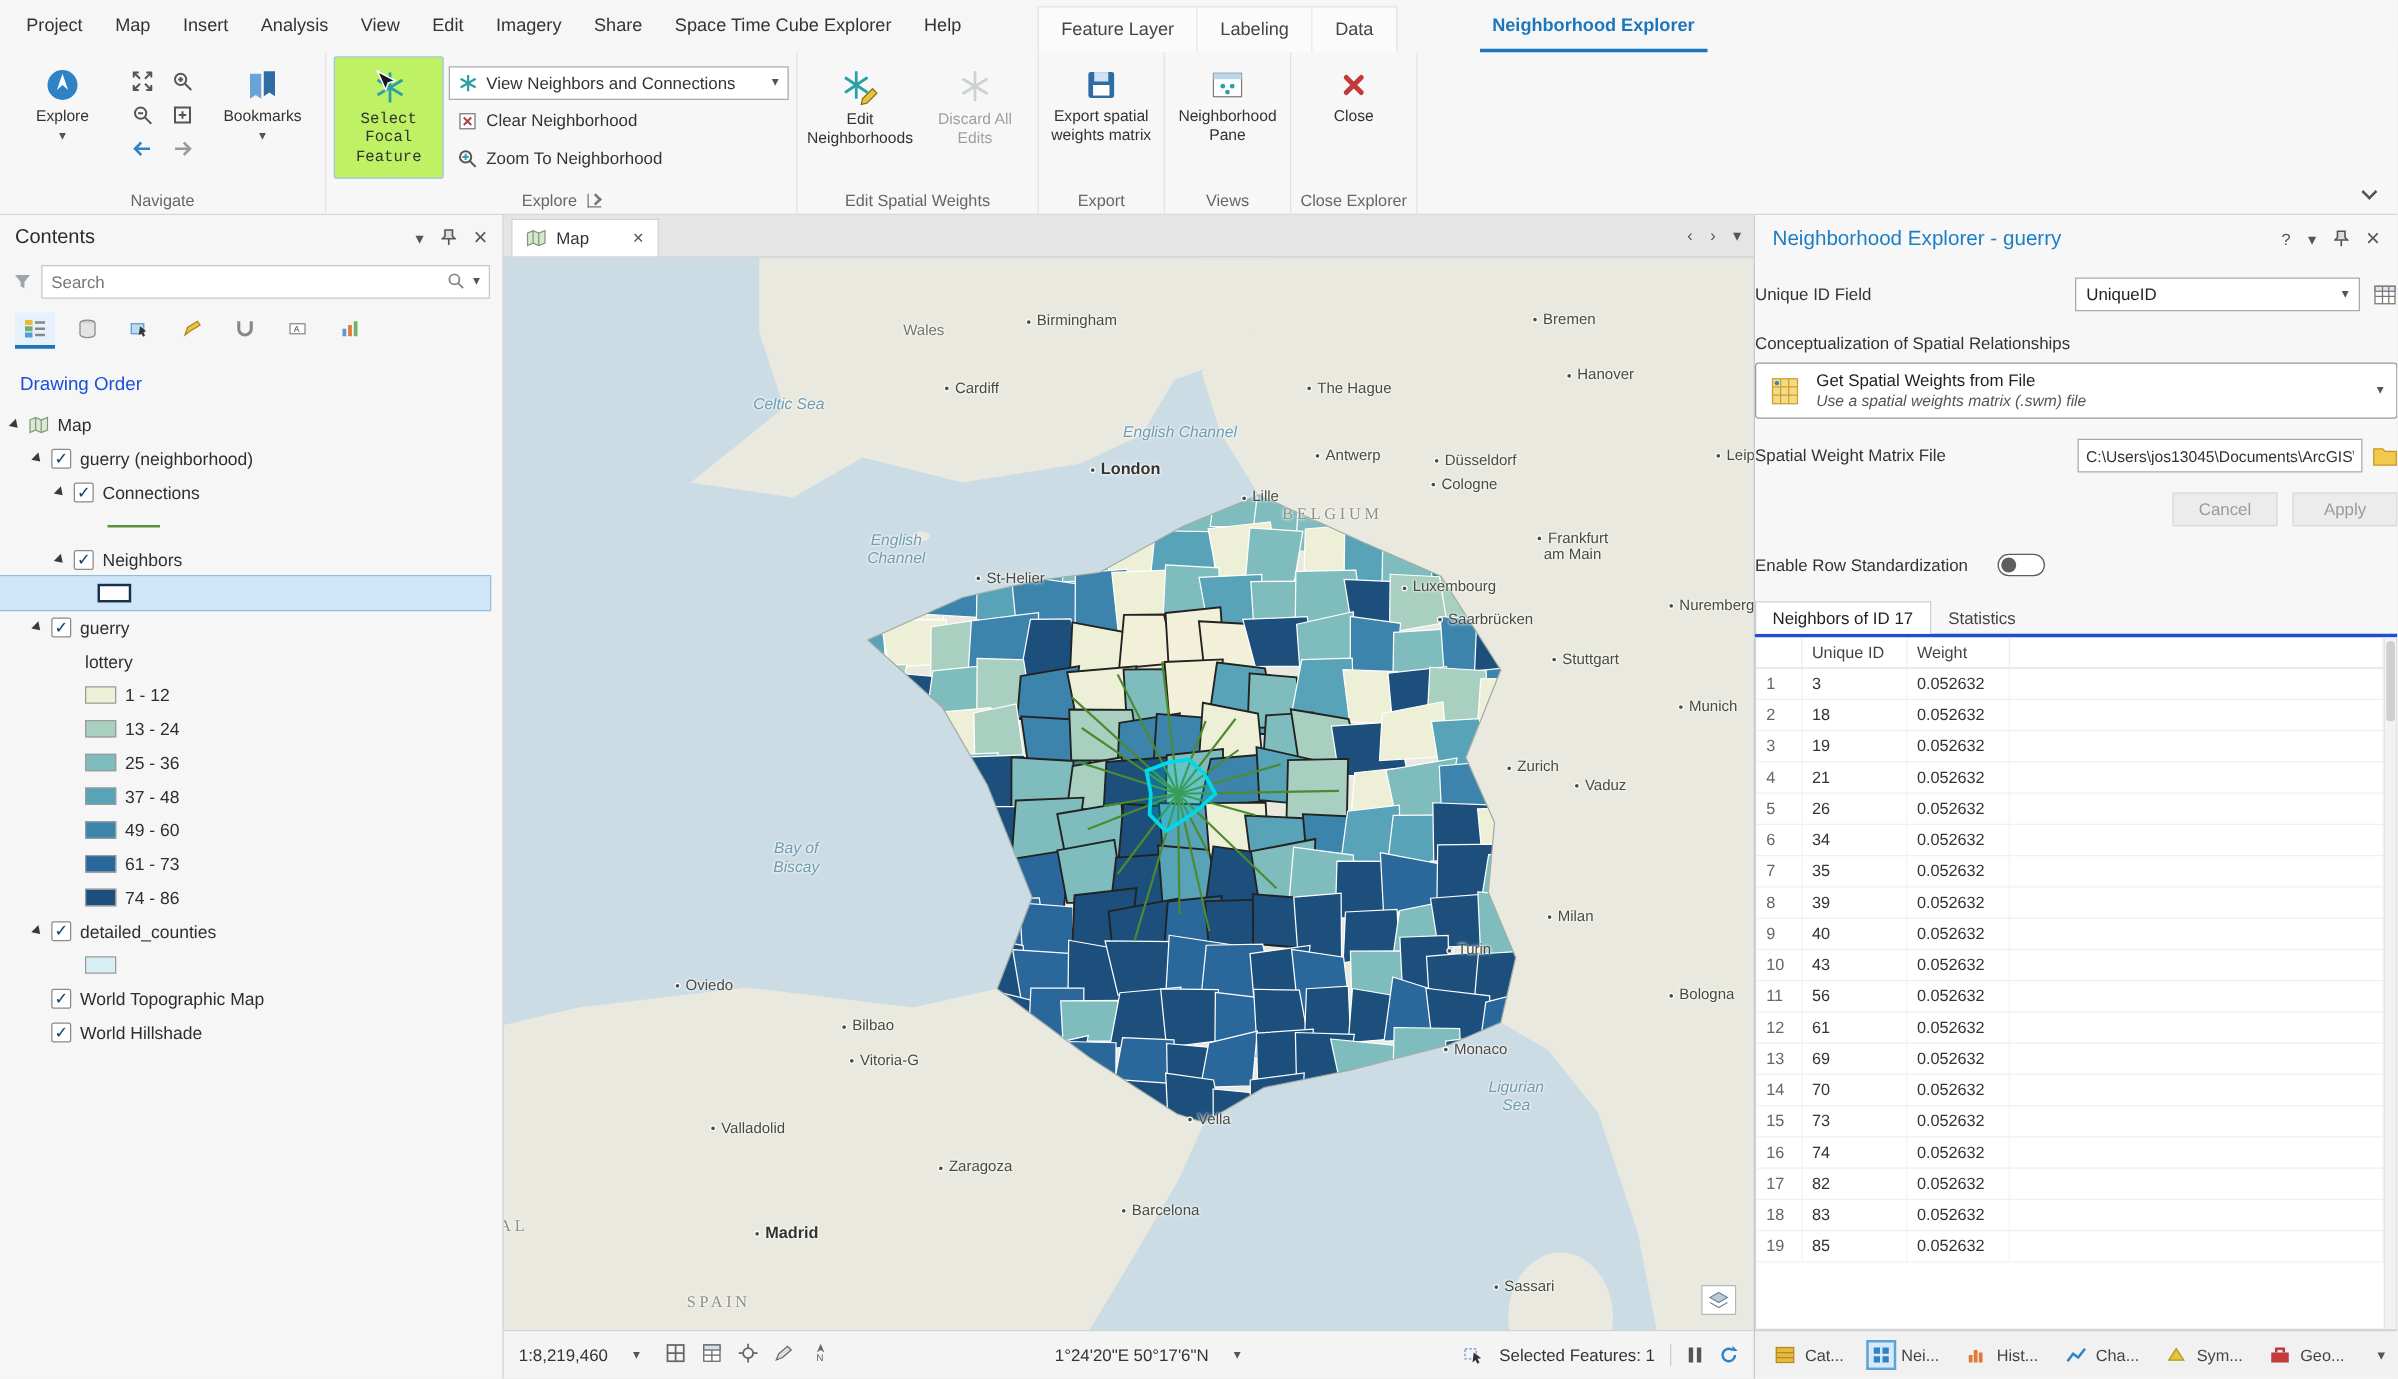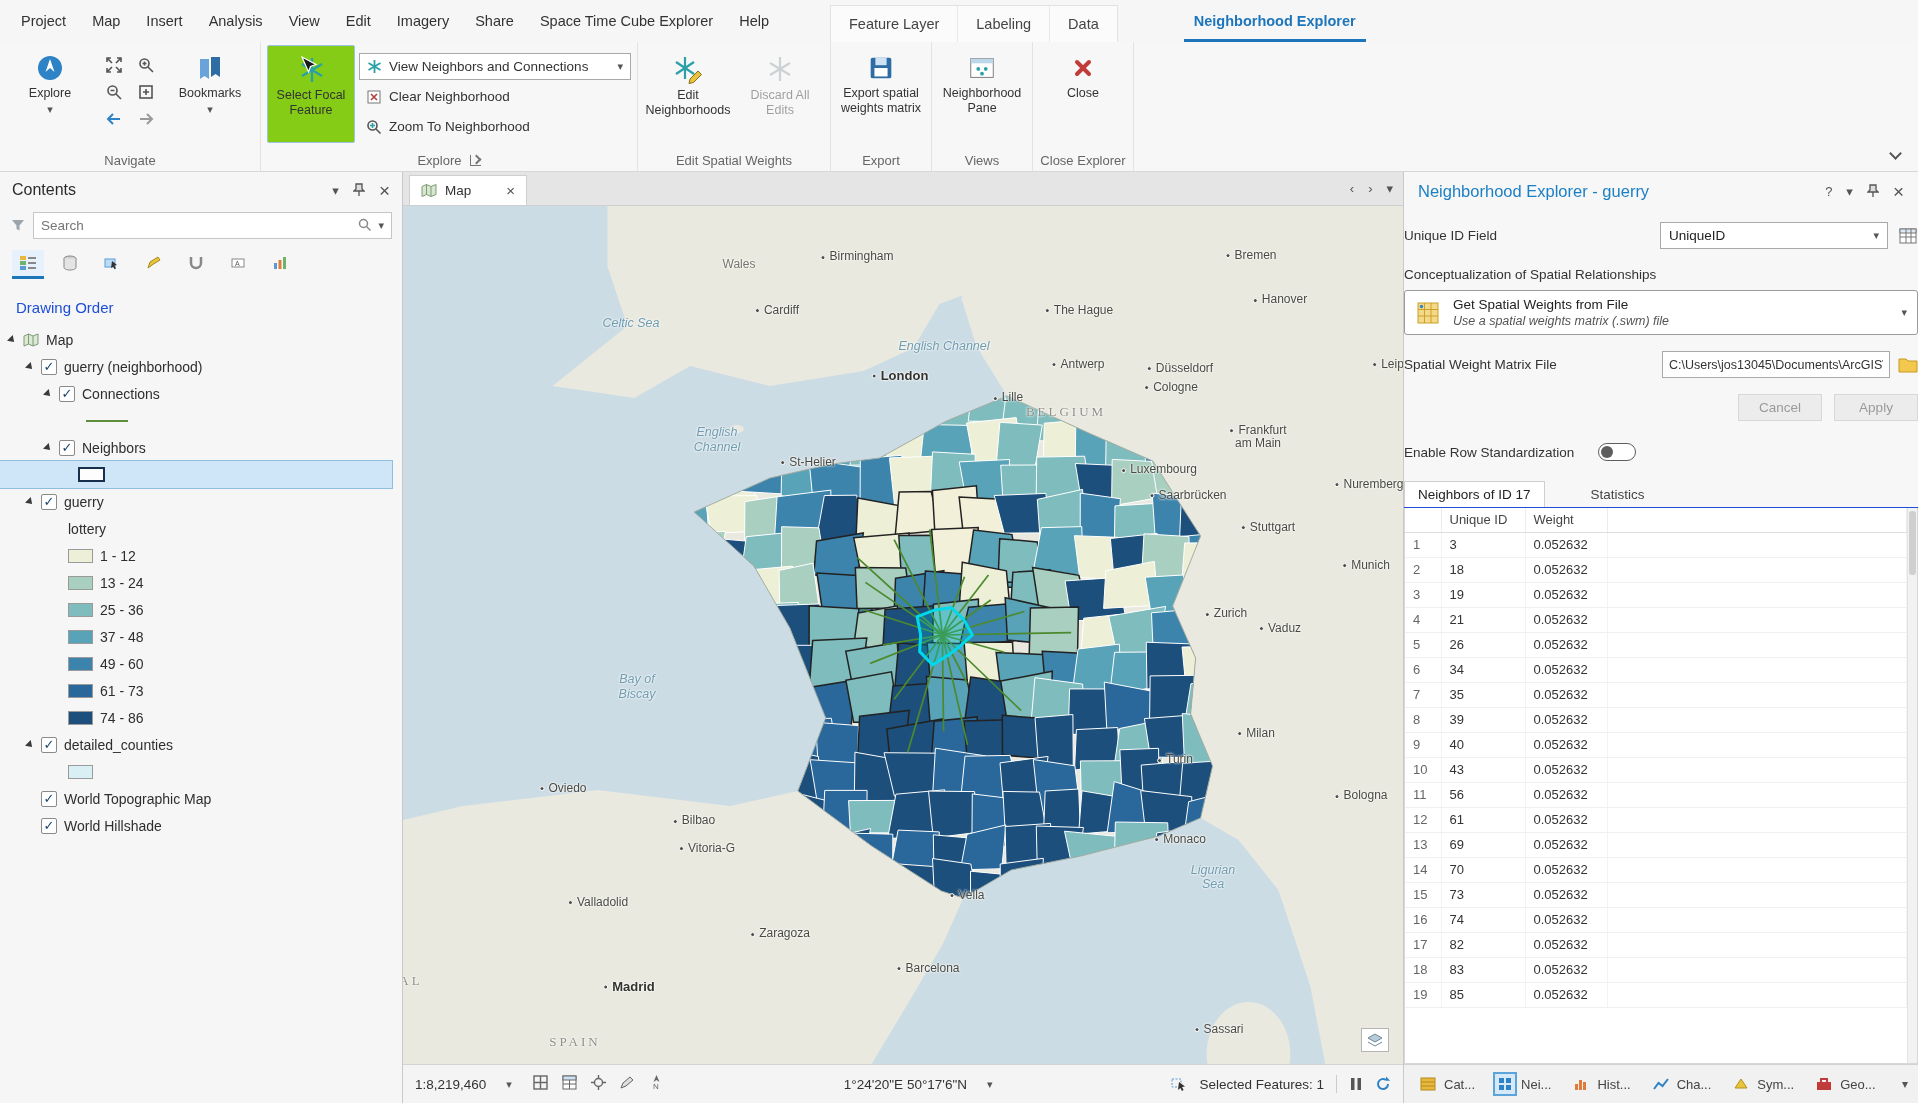--- a/index.html
+++ b/index.html
@@ -18,21 +18,21 @@
   .active-tab{position:relative;margin-left:58px;padding:0 18px;display:flex;align-items:center;color:#1d76bb;font-weight:bold;font-size:14.5px;}
   .active-tab::after{content:'';position:absolute;left:8px;right:8px;bottom:0;height:3px;background:#1d76bb;}
 
   
   .ribbon{height:130px;background:#f7f7f7;border-bottom:1px solid #d7d7d7;display:flex;position:relative;flex-shrink:0;}
   .rgroup{display:flex;flex-direction:column;border-right:1px solid #e3e3e3;padding:3px 6px 0;}
   .rbody{flex:1;display:flex;align-items:flex-start;gap:4px;}
   .glabel{height:22px;font-size:13px;color:#666;display:flex;align-items:center;justify-content:center;gap:8px;}
   .bigbtn{width:88px;min-height:98px;display:flex;flex-direction:column;align-items:center;padding-top:7px;gap:3px;border:1px solid transparent;border-radius:2px;}
   .bigbtn .blabel{font-size:12.5px;text-align:center;line-height:1.22;color:#333;}
-  .bigbtn.sel{background:#84cc16;border-color:#9cc3e2;}
+  .bigbtn.sel{background:#bef264;border-color:#9cc3e2;font-family:Liberation Mono, monospace;}
   .bigbtn.disabled{opacity:.45;}
   .chevglyph{font-size:11px;color:#555;line-height:1;}
   .navcluster{display:grid;grid-template-columns:32px 32px;grid-auto-rows:27px;align-items:center;justify-items:center;margin-top:8px;}
   .stackcol{display:flex;flex-direction:column;gap:3px;padding-top:8px;}
   .combo{display:flex;align-items:center;gap:7px;border:1px solid #a9a9a9;background:#fff;height:27px;padding:0 7px;font-size:13.5px;width:272px;color:#333;}
   .combo .grow{flex:1;}
   .smallrow{display:flex;align-items:center;gap:7px;height:27px;padding:0 7px;font-size:13.5px;color:#333;}
   .ribbon-collapse{position:absolute;right:18px;bottom:10px;}
   .chev-down{width:9px;height:9px;border-right:2px solid #555;border-bottom:2px solid #555;transform:rotate(45deg);display:inline-block;}
   .launcher{width:11px;height:11px;border-left:1px solid #777;border-bottom:1px solid #777;position:relative;display:inline-block;}
@@ -102,21 +102,21 @@
   .swm-title{font-size:13.5px;color:#222;}
   .swm-sub{font-size:12.5px;font-style:italic;color:#555;margin-top:2px;}
   .file-row{display:flex;align-items:center;gap:8px;margin-top:16px;}
   .file-row .flabel{flex:1;font-size:13.5px;color:#333;}
   .file-input{width:228px;height:27px;border:1px solid #a9a9a9;background:#fff;font-size:12.5px;color:#333;padding:0 6px;font-family:inherit;outline:none;}
   .btnrow{display:flex;justify-content:flex-end;gap:12px;margin-top:16px;}
   .btn{min-width:84px;height:27px;background:#ececec;border:1px solid #d8d8d8;color:#9a9a9a;font-size:13.5px;display:flex;align-items:center;justify-content:center;}
   .togglerow{display:flex;align-items:center;gap:24px;margin-top:22px;font-size:13.5px;color:#333;}
   .toggle{width:38px;height:18px;border:1px solid #5e5e5e;border-radius:10px;background:#fff;position:relative;}
   .knob{position:absolute;left:2px;top:2px;width:12px;height:12px;border-radius:50%;background:#5e5e5e;}
-  .exp-tabs{display:flex;margin-top:20px;border-bottom:1px solid #1d4ed8;gap:32px;}
+  .exp-tabs{display:flex;margin-top:20px;border-bottom:3px solid #1d4ed8;}
   .etab{padding:5px 13px;font-size:13.5px;color:#444;border:1px solid transparent;border-bottom:none;}
   .etab.active{background:#fff;border-color:#cfcfcf;color:#222;}
   .tablewrap{flex:1;background:#fff;border:1px solid #d8d8d8;border-top:none;position:relative;overflow:hidden;}
   table.wtable{width:calc(100% - 10px);border-collapse:collapse;font-size:13px;}
   .wtable th{text-align:left;font-weight:normal;color:#444;border-bottom:1px solid #dedede;border-right:1px solid #ececec;padding:4px 8px;height:24px;}
   .wtable td{padding:4px 8px;border-bottom:1px solid #f0f0f0;border-right:1px solid #f3f3f3;color:#333;height:25px;}
   .wtable td:first-child{color:#666;}
   .col-n{width:36px;}.col-id{width:84px;}.col-w{width:82px;}
   .vscroll{position:absolute;right:0;top:0;bottom:0;width:10px;background:#f2f2f2;border-left:1px solid #e3e3e3;}
   .vthumb{position:absolute;top:3px;left:1px;width:7px;height:64px;background:#cfcfcf;border-radius:3px;}

